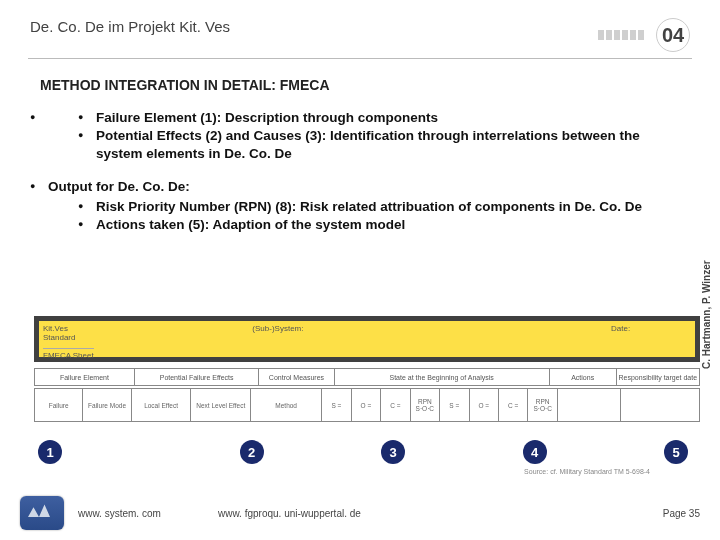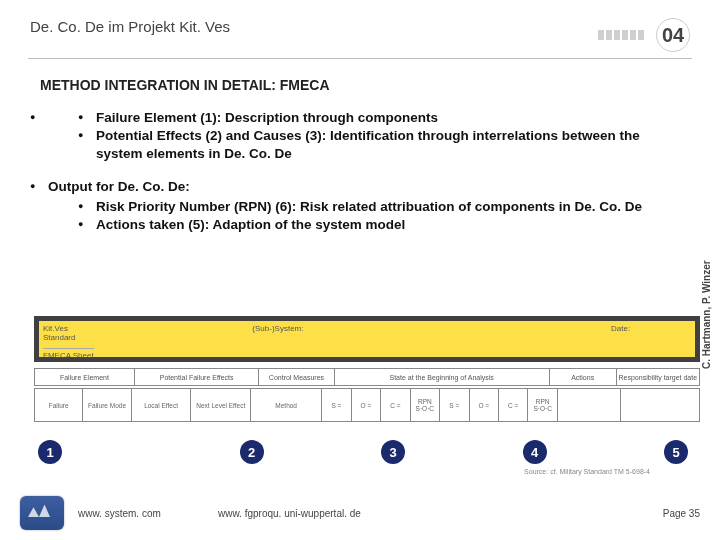--- a/index.html
+++ b/index.html
@@ -244,21 +244,21 @@
   <ul>
     <li>
       <ul>
         <li>Failure Element (1): Description through components</li>
         <li>Potential Effects (2) and Causes (3): Identification through interrelations between the system elements in De. Co. De</li>
       </ul>
     </li>
     <li>
       <span>Output for De. Co. De:</span>
       <ul>
-        <li>Risk Priority Number (RPN) (6): Risk related attribuation of components in De. Co. De</li>
+        <li>Risk Priority Number (RPN) (8): Risk related attribuation of components in De. Co. De</li>
         <li>Actions taken (5): Adaption of the system model</li>
       </ul>
     </li>
   </ul>
 </div>
 
 <div class="figure">
   <div class="fig-box fig-top">
     <div style="display:flex;justify-content:space-between;">
       <div style="display:flex;flex-direction:column;">

